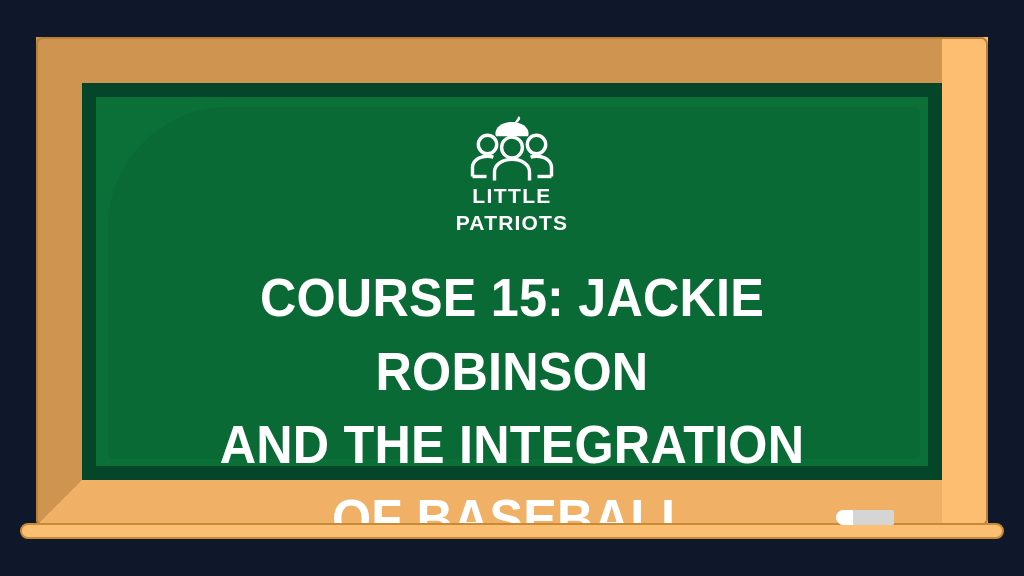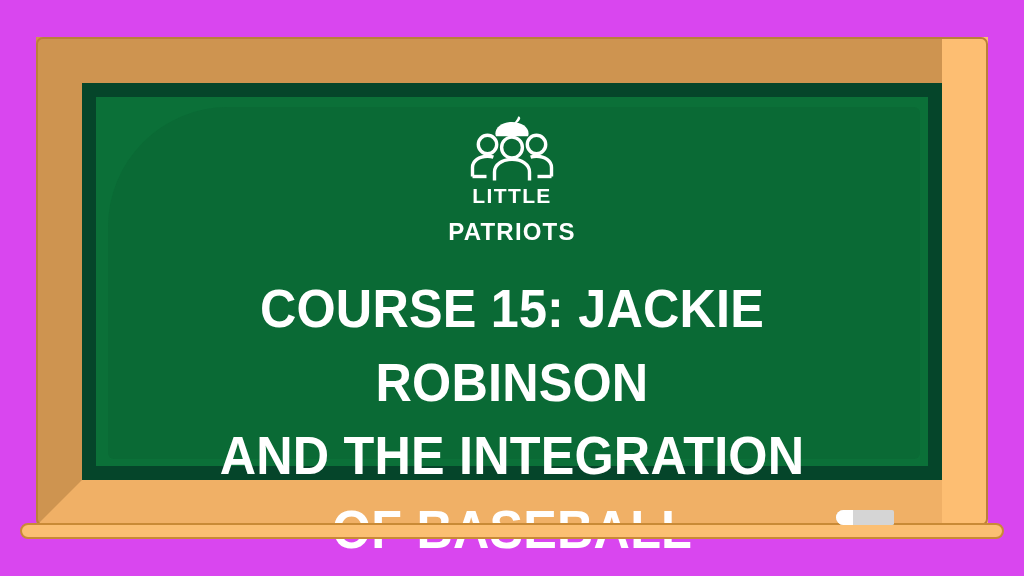--- a/index.html
+++ b/index.html
@@ -11,21 +11,21 @@
     height: 576px;
     overflow: hidden;
     font-family: "Liberation Sans", sans-serif;
   }
 
   
   #slide {
     position: relative;
     width: 1024px;
     height: 576px;
-    background: #d946ef;
+    background: #0f172a;
   }
 
   
   .frame {
     position: absolute;
     left: 36px;
     top: 37px;
     width: 952px;
     height: 489px;
     background: #CE9450;
@@ -163,22 +163,22 @@
     line-height: 1.0;
   }
   .logo-word-line {
     color: #FFFFFF;
     font-weight: bold;
     font-size: 21px;
     letter-spacing: 1.4px;
     font-family: "Liberation Sans", sans-serif;
   }
   .logo-word-line.second {
-    margin-top: 14px;
-    font-size: 24px;
+    margin-top: 6px;
+    font-size: 21px;
     letter-spacing: 1.2px;
   }
 
   .title {
     margin-top: 28px;
     width: 820px;
     text-align: center;
     color: #FFFFFF;
     font-family: "Liberation Sans Narrow", "Liberation Sans", sans-serif;
     font-weight: bold;

